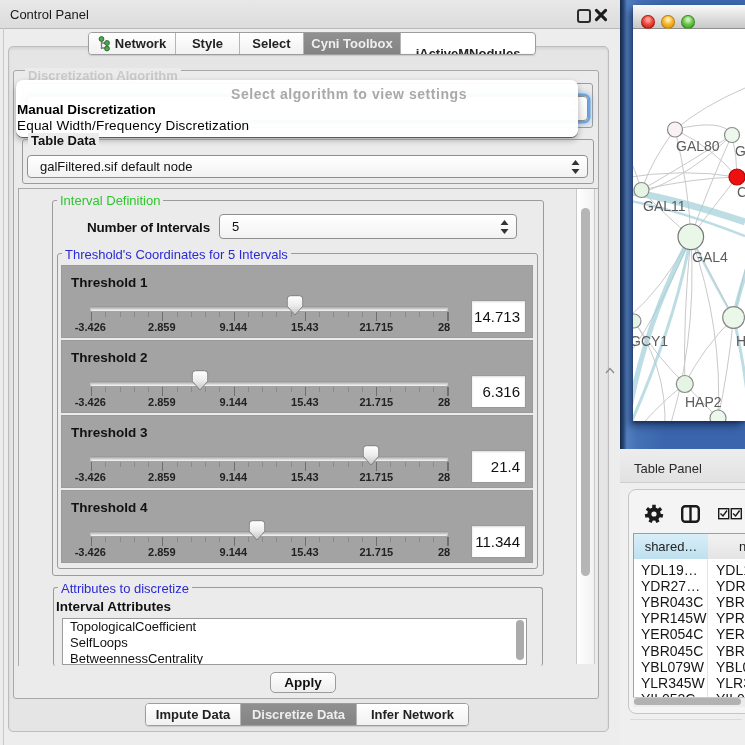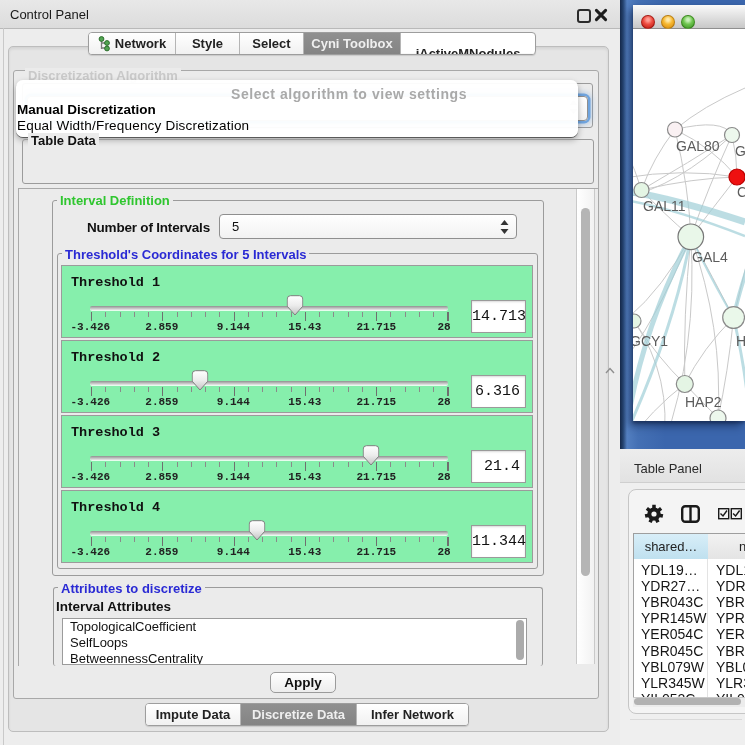--- a/index.html
+++ b/index.html
@@ -16,30 +16,30 @@
 .seg>div{display:flex;align-items:center;justify-content:center;font-size:13px;font-weight:bold;color:#222;border-right:1px solid #b5b5b5;background:linear-gradient(#ffffff,#f1f1f1);}
 .seg>div:last-child{border-right:none;}
 .seg>div.sel{background:linear-gradient(#909090,#848484);color:#efefef;}
 #toptabs{left:88px;top:32px;height:21px;}
 #bottabs{left:145px;top:703px;height:21px;}
 
 #outerpanel{left:8px;top:46px;width:599px;height:684px;background:#e5e5e5;border:1px solid #bdbdbd;border-radius:5px;box-shadow:inset 0 2px 3px rgba(0,0,0,0.08);}
 #innerpanel{left:13px;top:70px;width:584px;height:627px;background:#ebebeb;border:1px solid #a8a8a8;border-radius:3px;}
 
 .group{position:absolute;border:1px solid #9b9b9b;border-radius:3px;}
-.gtitle{position:absolute;font-size:13px;padding:0 3px;background:#ebebeb;white-space:nowrap;font-weight:bold;}
+.gtitle{position:absolute;font-size:13px;padding:0 3px;background:#ebebeb;white-space:nowrap;}
 
 .combo{position:absolute;background:linear-gradient(#ffffff,#f2f2f2);border:1px solid #8f8f8f;border-radius:4px;font-size:13px;color:#111;}
 .combo .ctext{position:absolute;left:12px;top:3px;}
 .steppers{position:absolute;right:7px;top:50%;transform:translateY(-50%);}
 
 #popup{left:16px;top:80px;width:562px;height:57px;background:rgba(255,255,255,0.96);border-radius:7px;
   box-shadow:0 1px 0 rgba(60,60,60,0.75),0 3px 6px rgba(0,0,0,0.3);}
 
-.thbox{position:absolute;left:61px;width:470px;height:71px;border:1px solid #9b9b9b;background:#86efac;font-family:Liberation Mono, monospace;}
+.thbox{position:absolute;left:61px;width:470px;height:71px;border:1px solid #9b9b9b;background:#a3a3a3;}
 .thname{position:absolute;left:9px;top:9px;font-weight:bold;font-size:13.5px;color:#111;}
 .track{position:absolute;left:28px;top:40px;width:358px;height:4px;border-radius:2px;
   background:linear-gradient(#909090,#e8e8e8);box-shadow:0 1px 0 rgba(255,255,255,0.8);}
 .minor{position:absolute;left:28.5px;top:46px;width:358px;height:5px;
   background:repeating-linear-gradient(90deg,#8a8a8a 0 1px,transparent 1px 14.26px);}
 .major{position:absolute;left:28.5px;top:46px;width:358px;height:9px;
   background:repeating-linear-gradient(90deg,#6f6f6f 0 1px,transparent 1px 71.3px);}
 .tlab{position:absolute;top:55px;font-size:11px;font-weight:bold;color:#222;transform:translateX(-50%);}
 .thumb{position:absolute;top:29px;width:17px;height:21px;transform:translateX(-50%);}
 .vbox{position:absolute;left:409px;top:34px;width:48px;height:31px;background:#fff;border:1px solid #9a9a9a;
@@ -116,20 +116,27 @@
       <path d="M4.5 14 L8.5 9 H0.5 Z" fill="#333"></path>
     </svg>
 
   <div class="abs" id="popup"></div>
   <div class="abs" style="left:231px;top:86px;font-size:14px;font-weight:bold;color:#a9a9a9;letter-spacing:0.55px;z-index:5;">Select algorithm to view settings</div>
   <div class="abs" style="left:17px;top:102px;font-size:13.5px;font-weight:bold;color:#000;z-index:5;">Manual Discretization</div>
   <div class="abs" style="left:17px;top:118px;font-size:13.5px;color:#000;letter-spacing:0.2px;z-index:5;">Equal Width/Frequency Discretization</div>
 
   <div class="group" style="left:22px;top:139px;width:570px;height:43px;"></div>
   <div class="gtitle bold" style="left:28px;top:133px;color:#111;">Table Data</div>
+  <div class="combo" style="left:27px;top:155px;width:559px;height:21px;">
+    <span class="ctext">galFiltered.sif default node</span>
+    <svg class="steppers" width="9" height="14" viewBox="0 0 9 14">
+      <path d="M4.5 0 L8.5 5 H0.5 Z" fill="#333"></path>
+        <path d="M4.5 14 L8.5 9 H0.5 Z" fill="#333"></path>
+    </svg>
+  </div>
 
   <div class="abs" id="scrollview"></div>
   <div class="abs" id="vtrack"></div>
   <div class="abs" id="vthumb"></div>
   <svg class="abs" style="left:605px;top:367px;" width="10" height="7" viewBox="0 0 10 7">
       <path d="M1 6 L5 1.5 L9 6" fill="none" stroke="#8f8f8f" stroke-width="1.4"></path>
     </svg>
 
   <div class="group" style="left:52px;top:200px;width:490px;height:374px;"></div>
   <div class="gtitle" style="left:57px;top:193px;color:#2fc62f;">Interval Definition</div>

